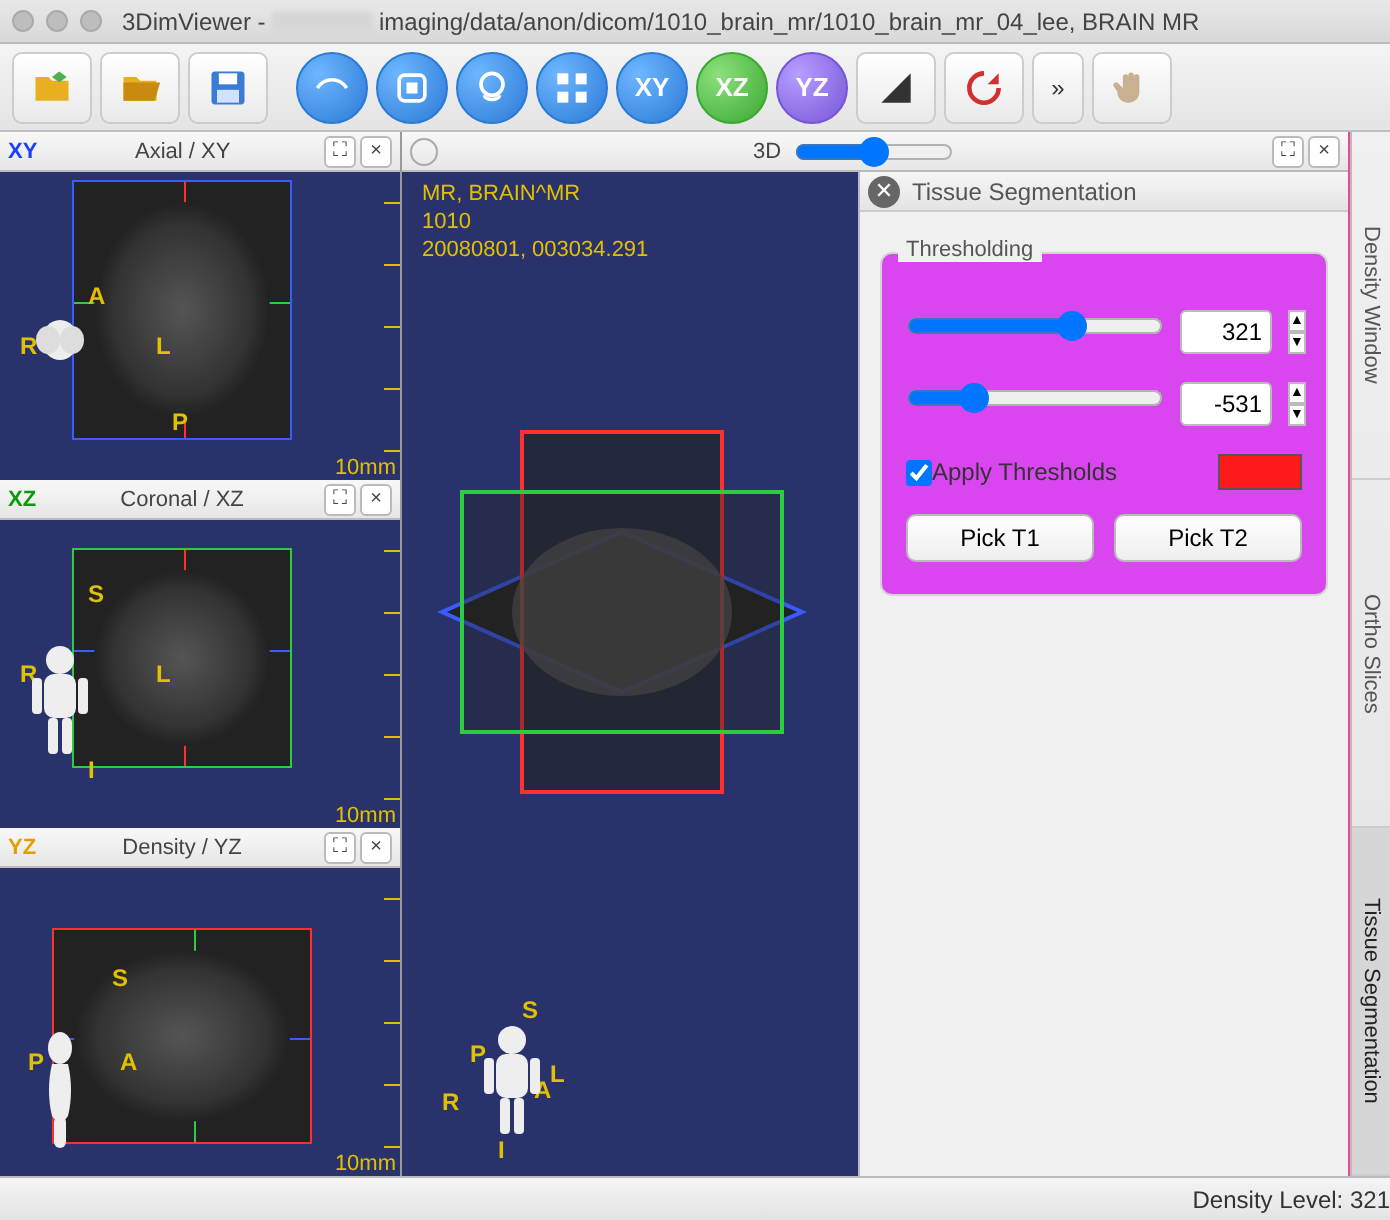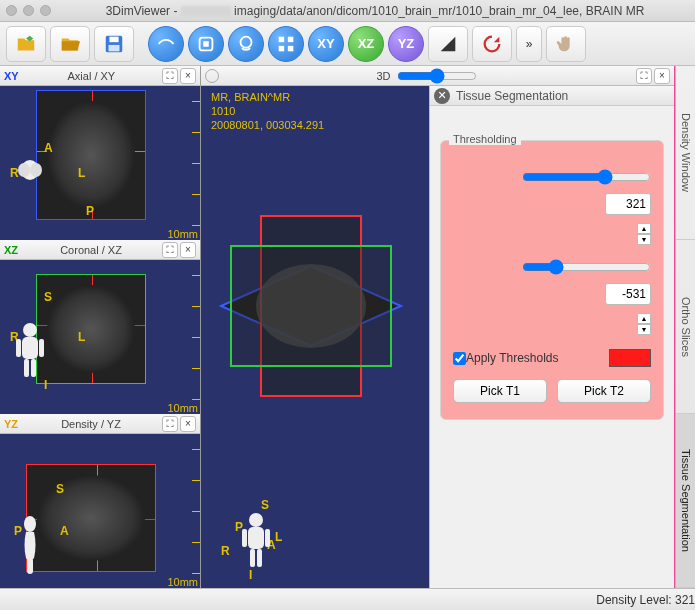--- a/index.html
+++ b/index.html
@@ -1,19 +1,19 @@
 <!DOCTYPE html>
 <html><head>
 <meta charset="utf-8">
 <style>
 * { box-sizing: border-box; margin: 0; padding: 0; font-family: -apple-system, "Helvetica Neue", Arial, sans-serif; }
 body { width: 695px; height: 610px; background: #ececec; overflow: hidden; font-size: 12px; color: #333; }
 
 
-.titlebar { height: 22px; background: linear-gradient(#e8e8e8,#d8d8d8); display: flex; align-items: center; padding: 0 6px; border-bottom: 1px solid #bbb; text-align: center; }
+.titlebar { height: 22px; background: linear-gradient(#e8e8e8,#d8d8d8); display: flex; align-items: center; padding: 0 6px; border-bottom: 1px solid #bbb; }
 .traffic { display: flex; gap: 6px; margin-right: 10px; }
 .traffic div { width: 11px; height: 11px; border-radius: 50%; background: #bdbdbd; border: 1px solid #aaa; }
 .title-text { font-size: 12px; color: #444; white-space: nowrap; overflow: hidden; text-overflow: ellipsis; flex: 1; }
 .title-blur { display:inline-block; width:50px; height:10px; background:#d6d6d6; border-radius:2px; filter:blur(1px); vertical-align:middle;}
 
 
 .toolbar { height: 44px; background: linear-gradient(#f4f4f4,#e4e4e4); border-bottom:1px solid #bfbfbf; display:flex; align-items:center; padding:0 6px; gap:4px; }
 .tbtn { width:40px; height:36px; border:1px solid #ccc; border-radius:5px; background:linear-gradient(#fff,#e9e9e9); display:flex; align-items:center; justify-content:center; cursor:pointer; }
 .tbtn.round { width:36px; height:36px; border-radius:50%; background:radial-gradient(circle at 30% 30%, #6eb6ff,#2a7ad6); border:1px solid #2a7ad6; color:#fff; font-weight:bold; font-size:13px;}
 .tbtn.round.green{ background:radial-gradient(circle at 30% 30%, #8de07a,#3aa832); border-color:#3aa832;}
@@ -48,23 +48,23 @@
 
 
 .view3d{flex:1;position:relative;background:#29326b;}
 .info3d{position:absolute;top:4px;left:10px;color:#e0c000;font-size:11px;line-height:14px;font-family:monospace;}
 
 
 .rightpanel{ position:absolute; top:0; right:0; width:245px; height:100%; background:#f0f0f0; border-left:1px solid #bbb; display:flex; flex-direction:column;}
 .rp-header{height:20px;background:linear-gradient(#f6f6f6,#e4e4e4);border-bottom:1px solid #ccc;display:flex;align-items:center;padding:0 4px;font-size:12px;color:#555;}
 .rp-close{width:16px;height:16px;border-radius:50%;background:#666;color:#fff;display:flex;align-items:center;justify-content:center;font-size:11px;margin-right:6px;cursor:pointer;}
 .rp-body{padding:12px 10px;}
-.rp-group{border:1px solid #d4d4d4;border-radius:6px;padding:14px 12px 16px;background:#fca5a5;position:relative;margin-top:22px;}
+.rp-group{border:1px solid #d4d4d4;border-radius:6px;padding:14px 12px 16px;background:#d946ef;position:relative;margin-top:8px;}
 .rp-group-title{position:absolute;top:-8px;left:8px;background:#f0f0f0;padding:0 4px;font-size:11px;color:#555;}
-.sliderrow{display:flex;align-items:flex-end;gap:8px;margin:14px 0;flex-direction:column;}
+.sliderrow{display:flex;align-items:flex-start;gap:8px;margin:14px 0;}
 .sliderrow input[type=range]{flex:1;}
 .valbox{width:46px;height:22px;border:1px solid #bbb;border-radius:3px;font-size:12px;text-align:right;padding:2px 4px;background:#fff;}
 .stepbtns{display:flex;flex-direction:column;width:14px;}
 .stepbtns button{height:11px;font-size:7px;border:1px solid #bbb;background:#fff;padding:0;line-height:7px;}
 .applyrow{display:flex;align-items:center;gap:0;margin:14px 0 12px;}
 .swatch{width:42px;height:18px;background:#ff1a1a;border:1px solid #555;}
 .pickrow{display:flex;gap:10px;margin-top:2px;}
 .pickbtn{flex:1;height:24px;border:1px solid #bbb;border-radius:5px;background:linear-gradient(#fff,#eee);font-size:12px;cursor:pointer;}
 
 

